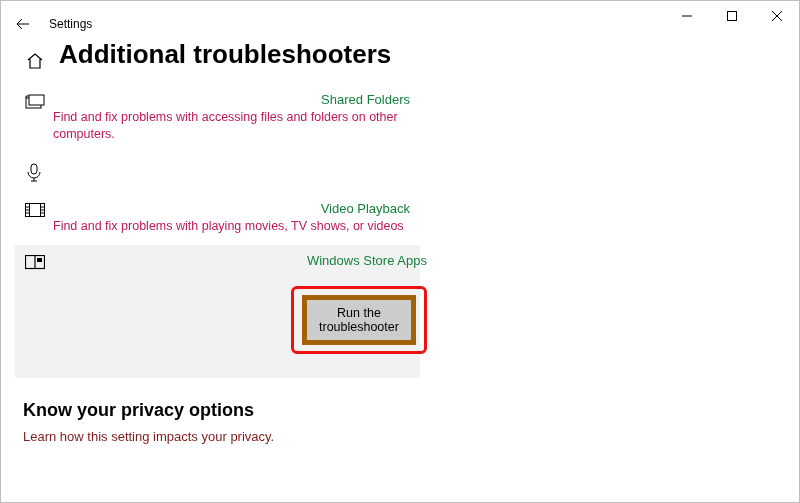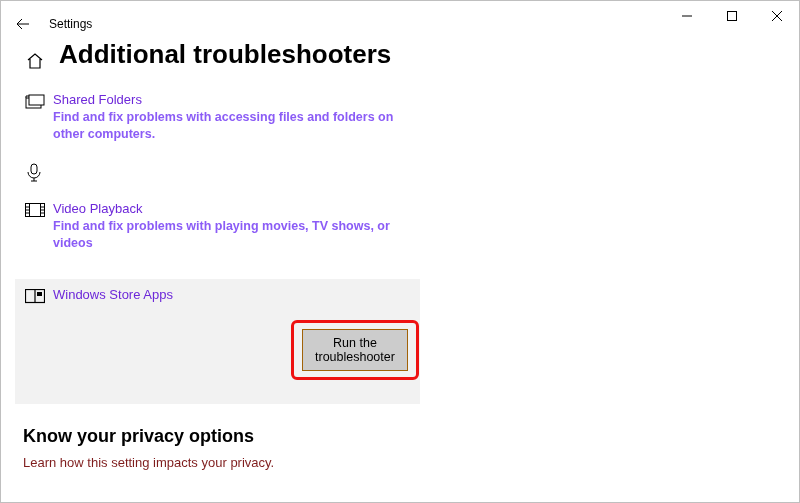--- a/index.html
+++ b/index.html
@@ -71,47 +71,46 @@
   .item .icon {
     width: 28px;
     flex: 0 0 28px;
     display: flex;
     justify-content: flex-start;
     padding-top: 2px;
   }
   .item .txt { flex: 1; }
   .item .name {
     font-size: 13px;
-    color: #6d28d9;
+    color: #15803d;
+    text-align: right;
   }
   .item .desc {
     font-size: 12.5px;
-    color: #8b5cf6;
+    color: #be185d;
     margin-top: 2px;
     line-height: 1.35;
-    font-weight: bold;
   }
   .item.selected {
     background: #f2f2f2;
-    margin-top: 17px;
   }
   .run-wrap {
     margin-top: 18px;
     margin-left: 238px;
     margin-bottom: 14px;
   }
   .run-highlight {
     border: 3px solid #e11;
     border-radius: 6px;
     padding: 6px 8px;
     display: inline-block;
   }
   .run-btn {
     background: #ccc;
-    border: 1px solid #a16207;
+    border: 5px solid #a16207;
     font-size: 12.5px;
     padding: 6px 12px;
     cursor: pointer;
     font-family: inherit;
   }
   .privacy {
     margin: 22px 0 4px 22px;
   }
   .privacy h2 {
     font-size: 18px;

